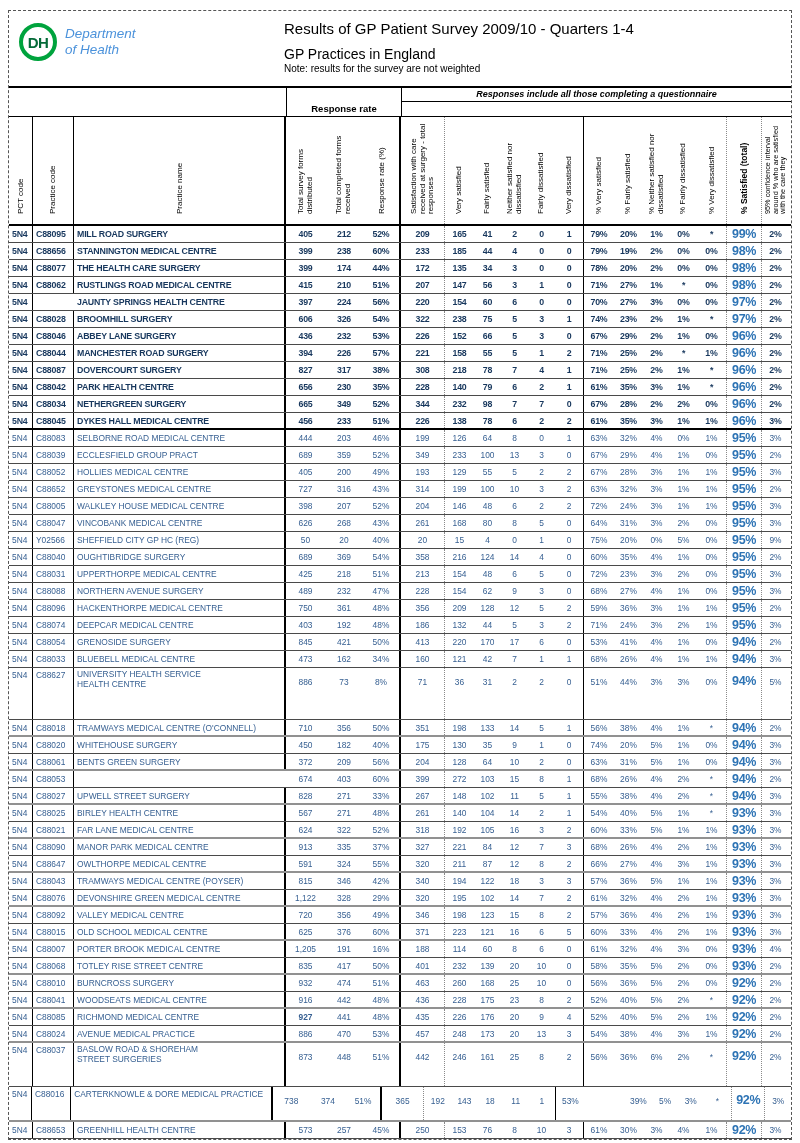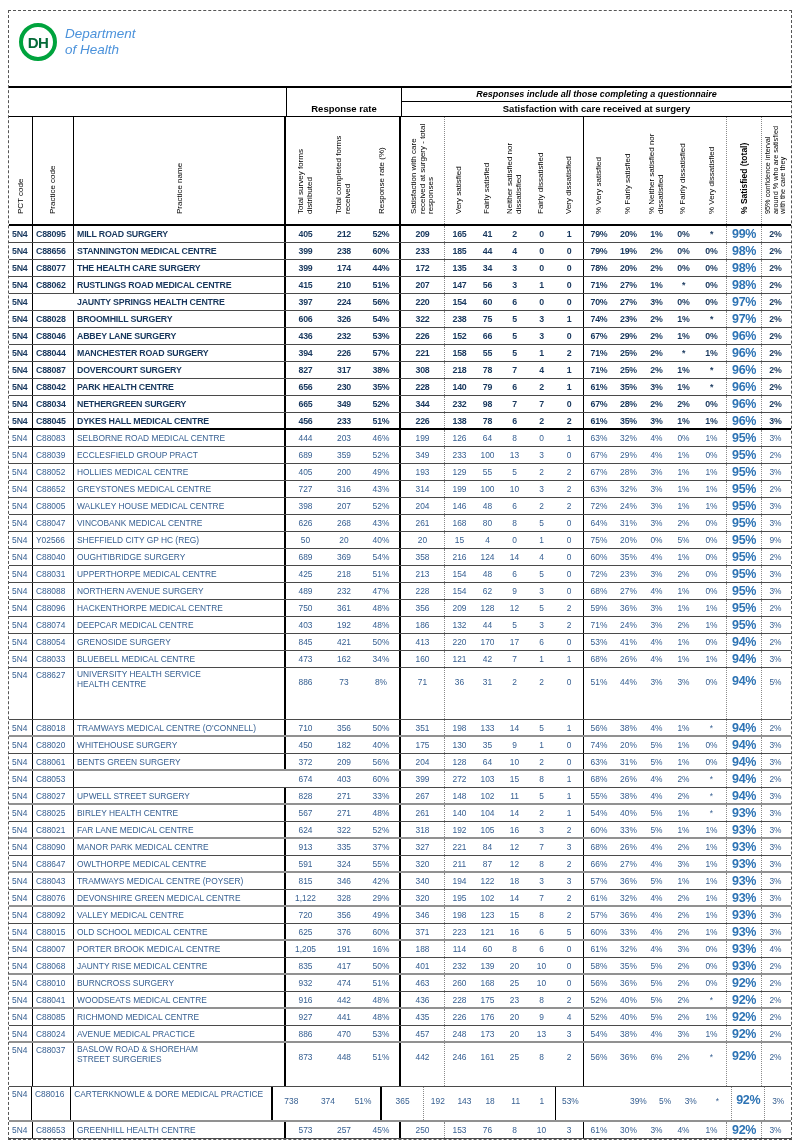--- a/index.html
+++ b/index.html
@@ -60,28 +60,32 @@
   <div class="band-top">
     <div class="logo">
       <div class="logo-ring">
         <span class="logo-dh">DH</span>
       </div>
       <div class="logo-text">
         <div>Department</div>
         <div>of Health</div>
       </div>
     </div>
+    <div class="titles">
+      <div class="title-main">Results of GP Patient Survey 2009/10 - Quarters 1-4</div>
+      <div class="title-sub">GP Practices in England</div>
+      <div class="title-note">Note: results for the survey are not weighted</div>
+    </div>
   </div>
 
   <div class="band-group">
     <div class="gh-spacer"></div>
     <div class="gh-resp">Response rate</div>
     <div class="gh-right">
       <div class="gh-quest">Responses include all those completing a questionnaire</div>
-      <div class="gh-satis">Satisfaction with care received at surgery</div>
     </div>
   </div>
 
   <div class="band-cols" id="colhead">
       <div class="hcell br-s" style="width: 24px;">
         <div class="rot" style="height: 24px;">
           <span>PCT code</span>
         </div>
       </div>
       <div class="hcell br-s" style="width: 41px;">
@@ -1036,21 +1040,21 @@
         <div class="cell " style="width: 29px;">32%</div>
         <div class="cell " style="width: 27px;">4%</div>
         <div class="cell " style="width: 27px;">3%</div>
         <div class="cell br-d" style="width: 30px;">0%</div>
         <div class="cell br-d big" style="width: 35px;">93%</div>
         <div class="cell " style="width: 27px;">4%</div>
       </div>
       <div class="row" style="border-bottom: 2px solid rgb(145, 145, 145);">
         <div class="cell br-s al" style="width: 24px;">5N4</div>
         <div class="cell br-s al" style="width: 41px;">C88068</div>
-        <div class="cell br-b al" style="width: 212px;">JAUNTY RISE MEDICAL CENTRE</div>
+        <div class="cell br-b al" style="width: 212px;">TOTLEY RISE STREET CENTRE</div>
         <div class="cell " style="width: 39px;">835</div>
         <div class="cell " style="width: 38px;">417</div>
         <div class="cell br-b" style="width: 38px;">50%</div>
         <div class="cell br-d" style="width: 44px;">401</div>
         <div class="cell " style="width: 29px;">232</div>
         <div class="cell " style="width: 27px;">139</div>
         <div class="cell " style="width: 27px;">20</div>
         <div class="cell " style="width: 27px;">10</div>
         <div class="cell br-s" style="width: 29px;">0</div>
         <div class="cell " style="width: 30px;">58%</div>
@@ -1100,21 +1104,21 @@
         <div class="cell " style="width: 27px;">5%</div>
         <div class="cell " style="width: 27px;">2%</div>
         <div class="cell br-d" style="width: 30px;">*</div>
         <div class="cell br-d big" style="width: 35px;">92%</div>
         <div class="cell " style="width: 27px;">2%</div>
       </div>
       <div class="row">
         <div class="cell br-s al" style="width: 24px;">5N4</div>
         <div class="cell br-s al" style="width: 41px;">C88085</div>
         <div class="cell br-b al" style="width: 212px;">RICHMOND MEDICAL CENTRE</div>
-        <div class="cell " style="width: 39px;">927</div>
+        <div class="cell " style="width: 39px; font-weight: bold;">927</div>
         <div class="cell " style="width: 38px;">441</div>
         <div class="cell br-b" style="width: 38px;">48%</div>
         <div class="cell br-d" style="width: 44px;">435</div>
         <div class="cell " style="width: 29px;">226</div>
         <div class="cell " style="width: 27px;">176</div>
         <div class="cell " style="width: 27px;">20</div>
         <div class="cell " style="width: 27px;">9</div>
         <div class="cell br-s" style="width: 29px;">4</div>
         <div class="cell " style="width: 30px;">52%</div>
         <div class="cell " style="width: 29px;">40%</div>

